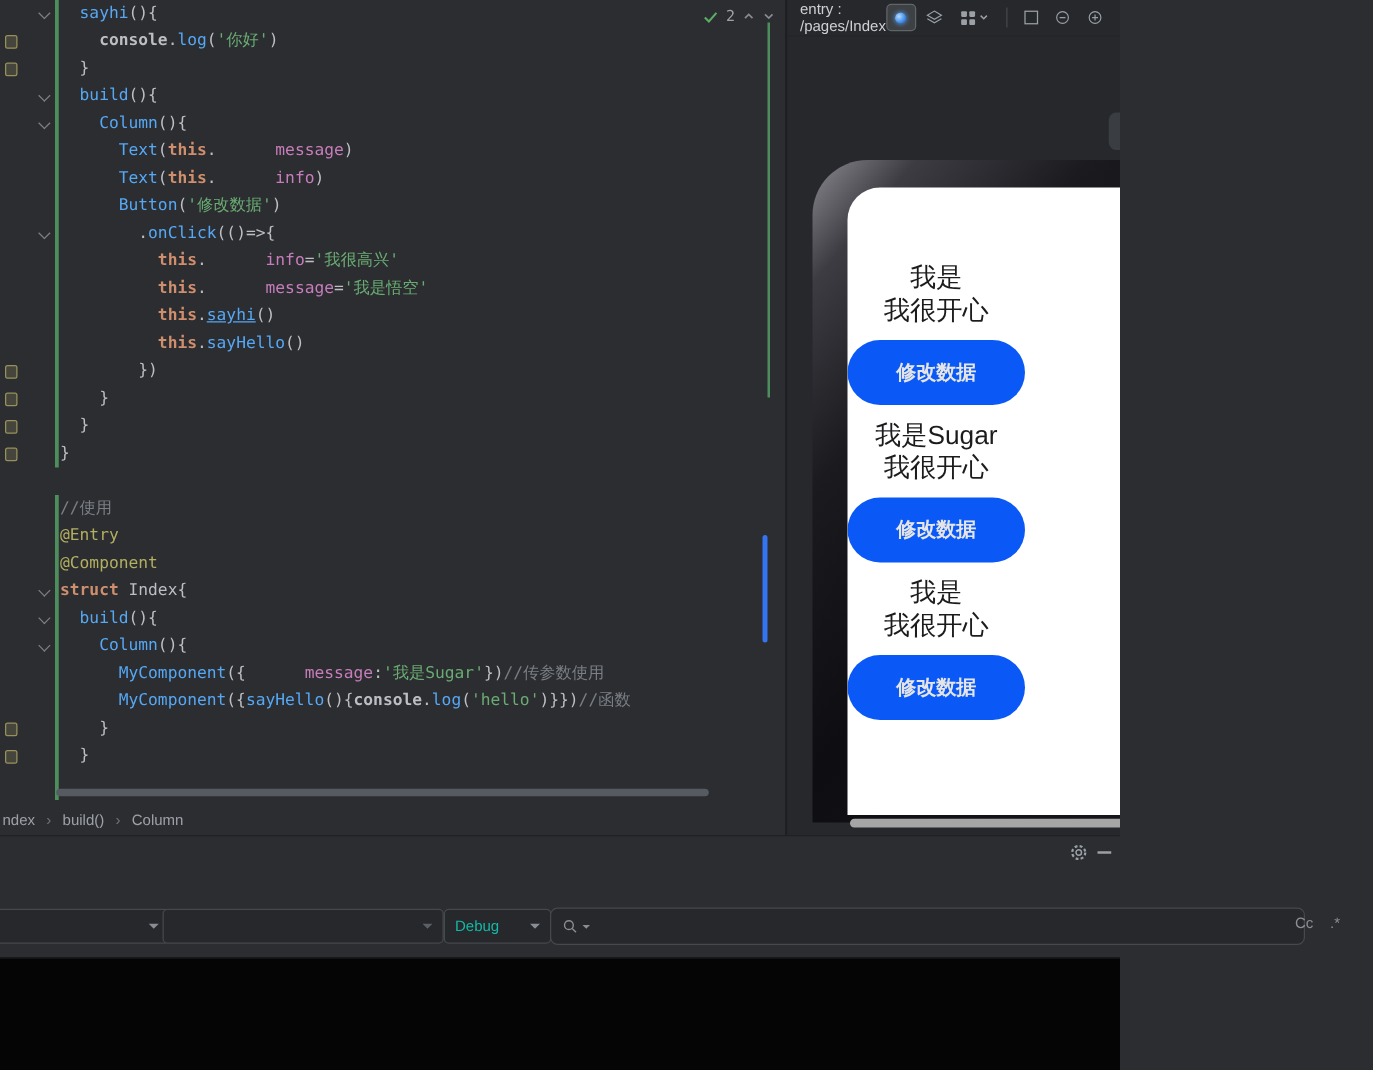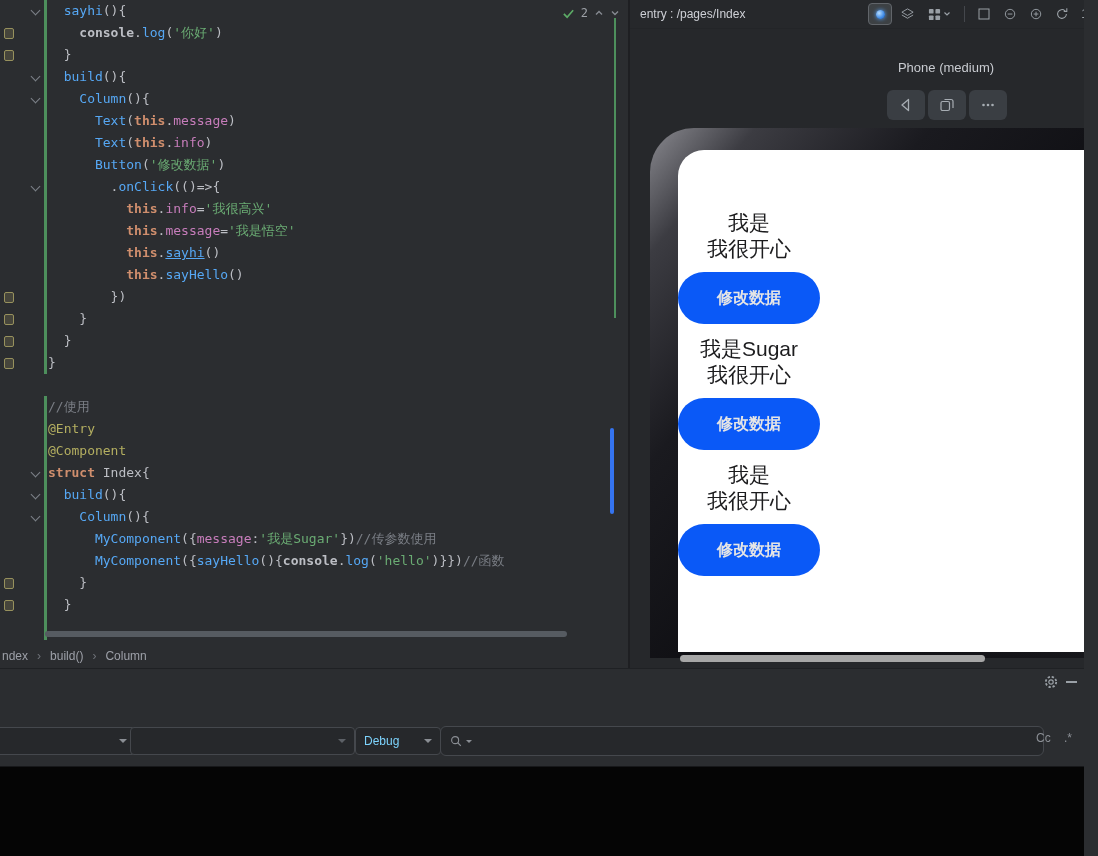--- a/index.html
+++ b/index.html
@@ -1,38 +1,38 @@
 <!DOCTYPE html>
 <html><head>
 <meta charset="utf-8">
 <style>
   html,body{margin:0;padding:0;}
   body{width:1098px;height:856px;overflow:hidden;background:#2b2d30;
        font-family:"Liberation Sans",sans-serif;-webkit-font-smoothing:antialiased;}
-  .app{position:relative;width:1084px;height:856px;}
+  .app{position:relative;width:896px;height:856px;}
 
   
   .top{display:flex;height:668px;}
   .editor{width:628px;position:relative;background:#2b2d30;overflow:hidden;}
   .vsep{width:2px;background:#1e1f22;}
   .preview{flex:1;position:relative;background:#26282b;overflow:hidden;}
 
   
   .code-area{position:absolute;left:0;top:0;right:0;height:644px;overflow:hidden;
              font-family:"DejaVu Sans Mono",monospace;font-size:13px;line-height:22px;}
   .code-line{height:22px;position:relative;padding-left:48px;white-space:nowrap;}
   .code-line.hl{background:#313640;}
   .code-text{white-space:pre;}
   .tk-p{color:#bcbec4;}
   .tk-fn{color:#56a8f5;}
   .tk-kw{color:#cf8e6d;font-weight:bold;}
   .tk-str{color:#6aab73;}
   .tk-com{color:#7a7e85;}
   .tk-ann{color:#b3ae60;}
-  .tk-prop{color:#c77dbb;}
+  .tk-prop{color:#c77dbb;margin-left:47px;}
   .tk-glob{color:#bcbec4;font-weight:600;}
   .tk-cls{color:#bcbec4;}
   .tk-u{text-decoration:underline;}
   .blame{margin-left:20px;font-style:italic;color:#5f6368;}
   .lock-icon{position:absolute;left:4px;top:6px;width:8px;height:9px;border:1px solid #97915d;
              background:rgba(151,145,93,.25);border-radius:2px;}
   .fold-icon{position:absolute;left:32px;top:7px;width:6px;height:6px;
              border-right:1.5px solid #7d8288;border-bottom:1.5px solid #7d8288;transform:rotate(45deg);}
   .vcs-seg{position:absolute;left:44px;width:3px;background:#4d8f5c;}
   .vcs-1{top:0;height:374px;}
@@ -79,21 +79,21 @@
 
   
   .bottom{position:absolute;left:0;top:668px;right:0;bottom:0;background:#2b2d30;
           border-top:1px solid #1f2124;}
   .gear-btn{position:absolute;right:24px;top:4px;width:18px;height:18px;display:flex;
             align-items:center;justify-content:center;}
   .min-btn{position:absolute;right:5px;top:6px;width:16px;height:14px;display:flex;
            align-items:center;justify-content:center;}
   .min-bar{width:11px;height:2px;background:#9aa0a6;}
   .combo{position:absolute;height:26px;background:#26282b;border:1px solid #45484d;border-radius:4px;
-         display:flex;align-items:center;padding:0 8px;font-size:12px;color:#7dd3fc;}
+         display:flex;align-items:center;padding:0 8px;font-size:12px;color:#14b8a6;}
   .combo .arrow{margin-left:auto;width:0;height:0;border-left:4px solid transparent;
                 border-right:4px solid transparent;border-top:4px solid #8a8e94;}
   .combo .arrow.dim{border-top-color:#5c6066;}
   .search-field{position:absolute;left:440px;top:57px;width:586px;height:28px;background:#26282b;
                 border:1px solid #45484d;border-radius:6px;display:flex;align-items:center;
                 padding:0 8px;gap:3px;}
   .search-field input{flex:1;background:transparent;border:none;outline:none;color:#bcbec4;
                       font-family:"Liberation Sans",sans-serif;font-size:12px;}
   .mini-arrow{width:0;height:0;border-left:3px solid transparent;border-right:3px solid transparent;
               border-top:3px solid #8a8e94;}

